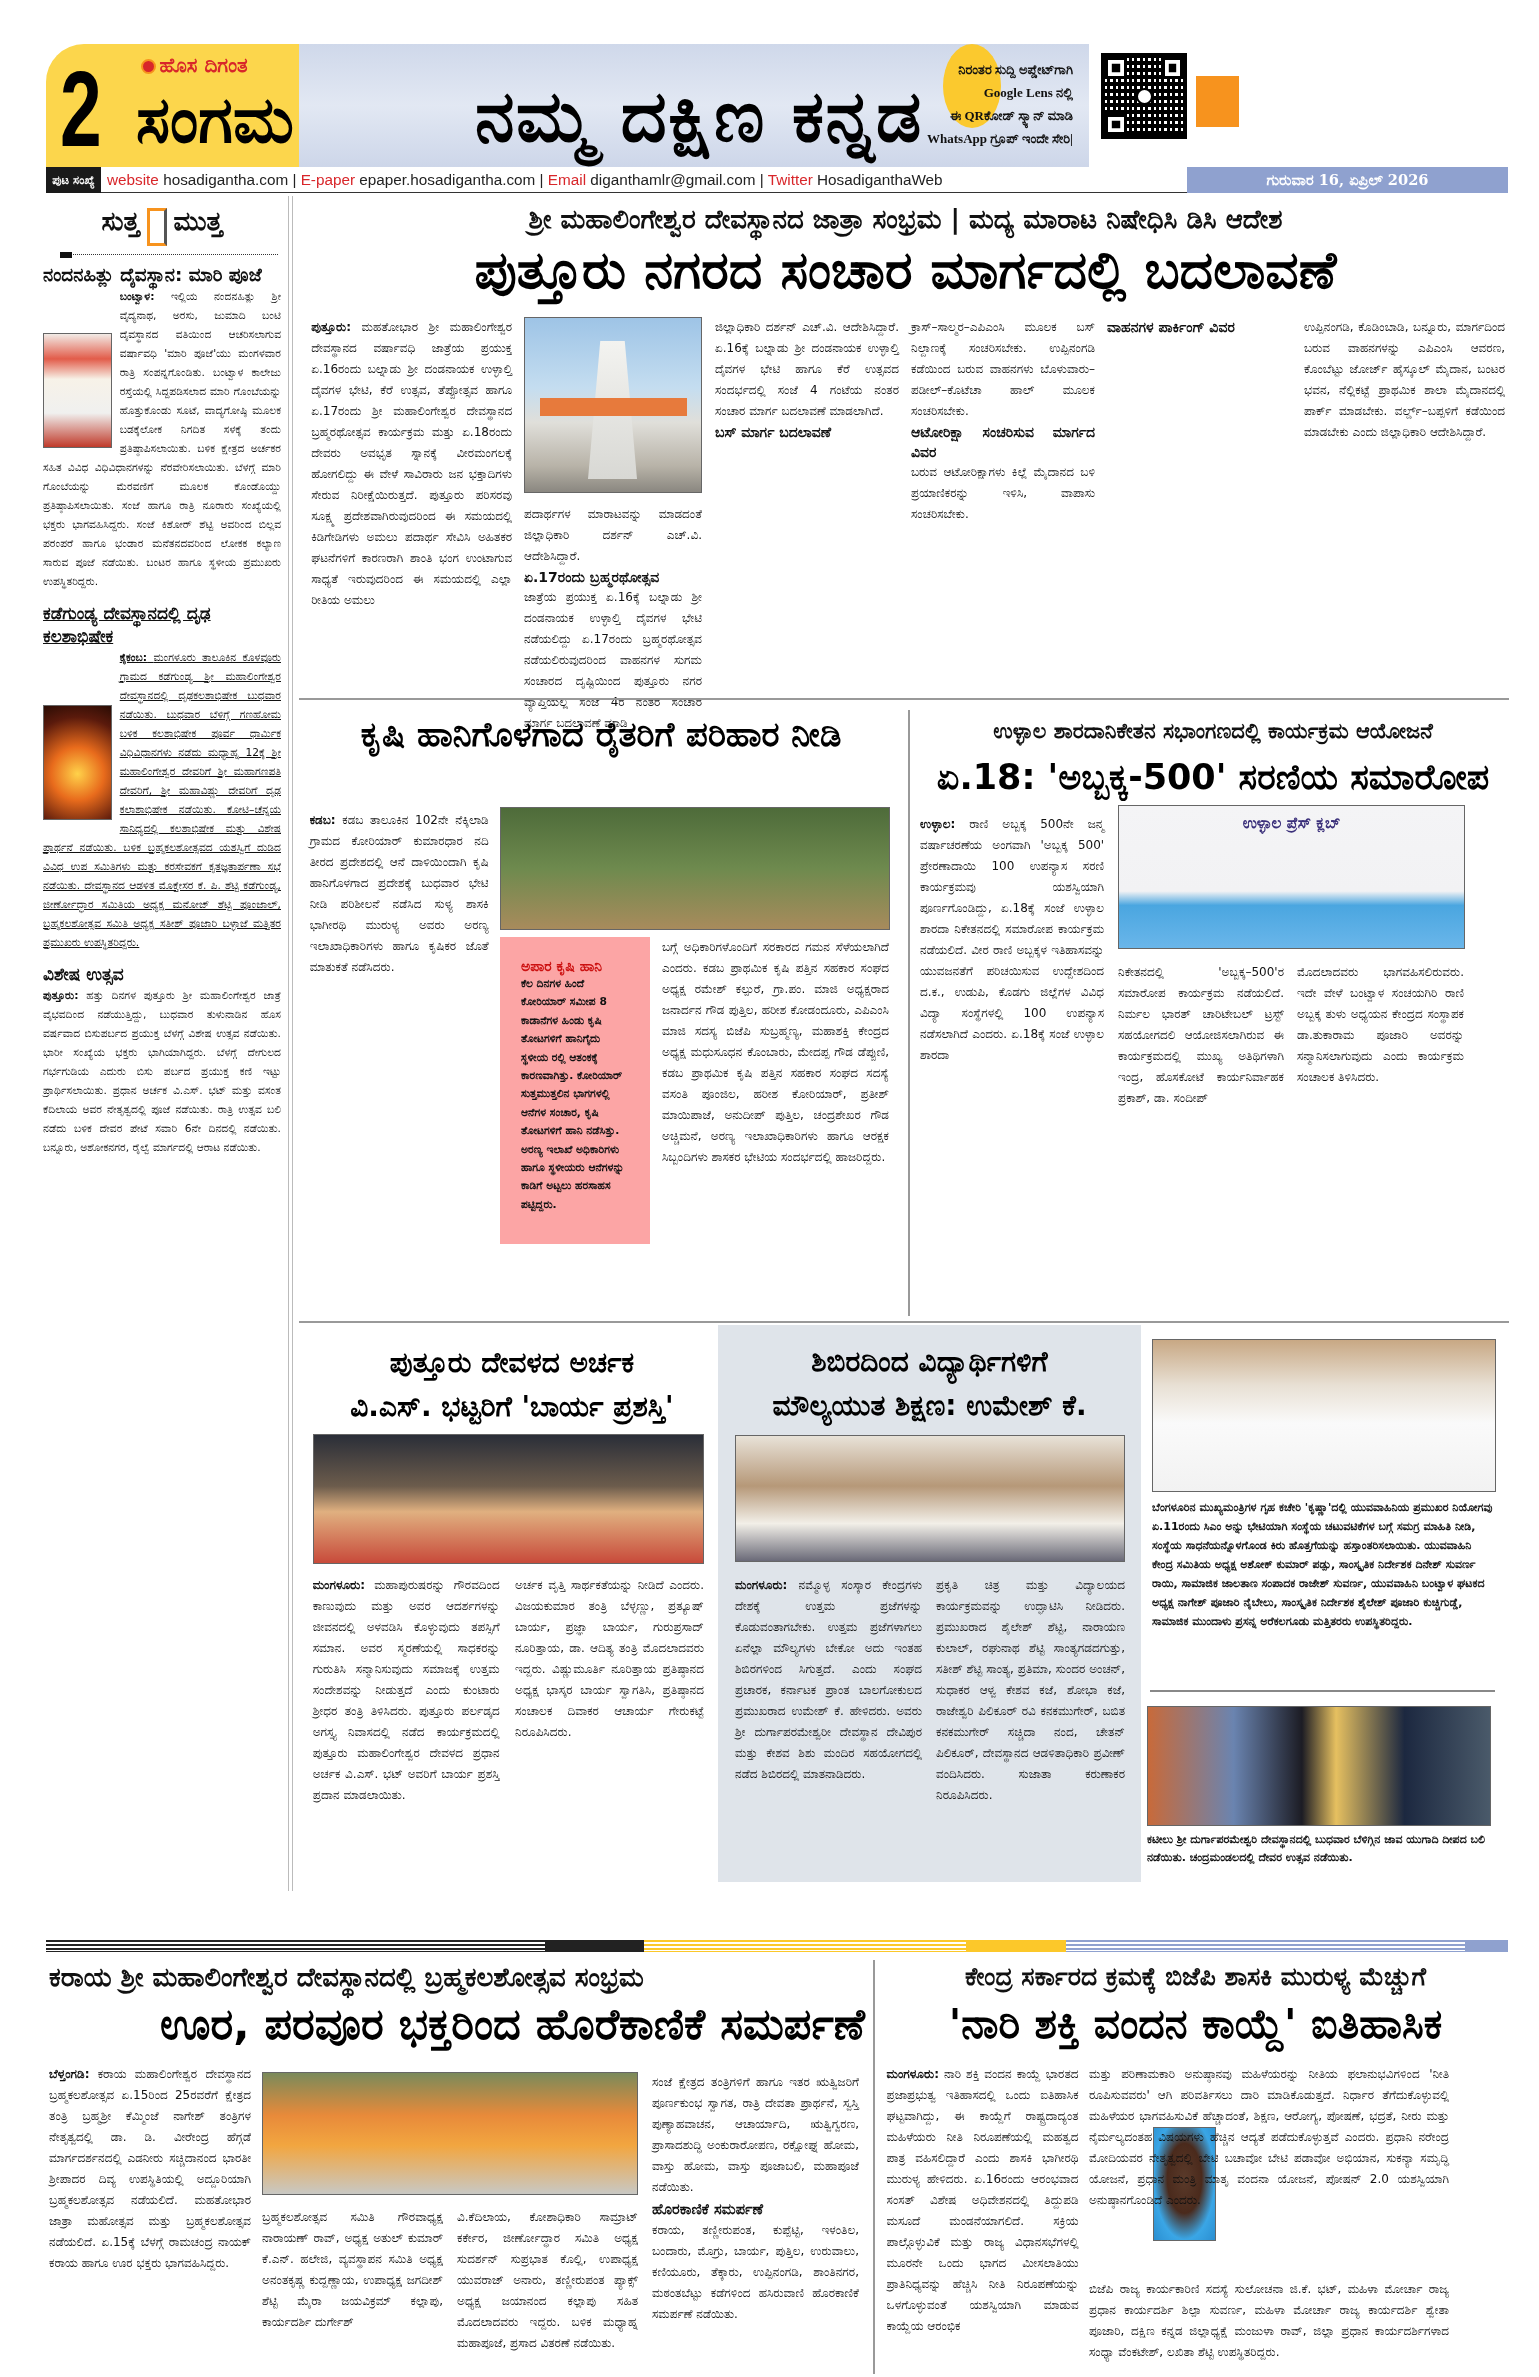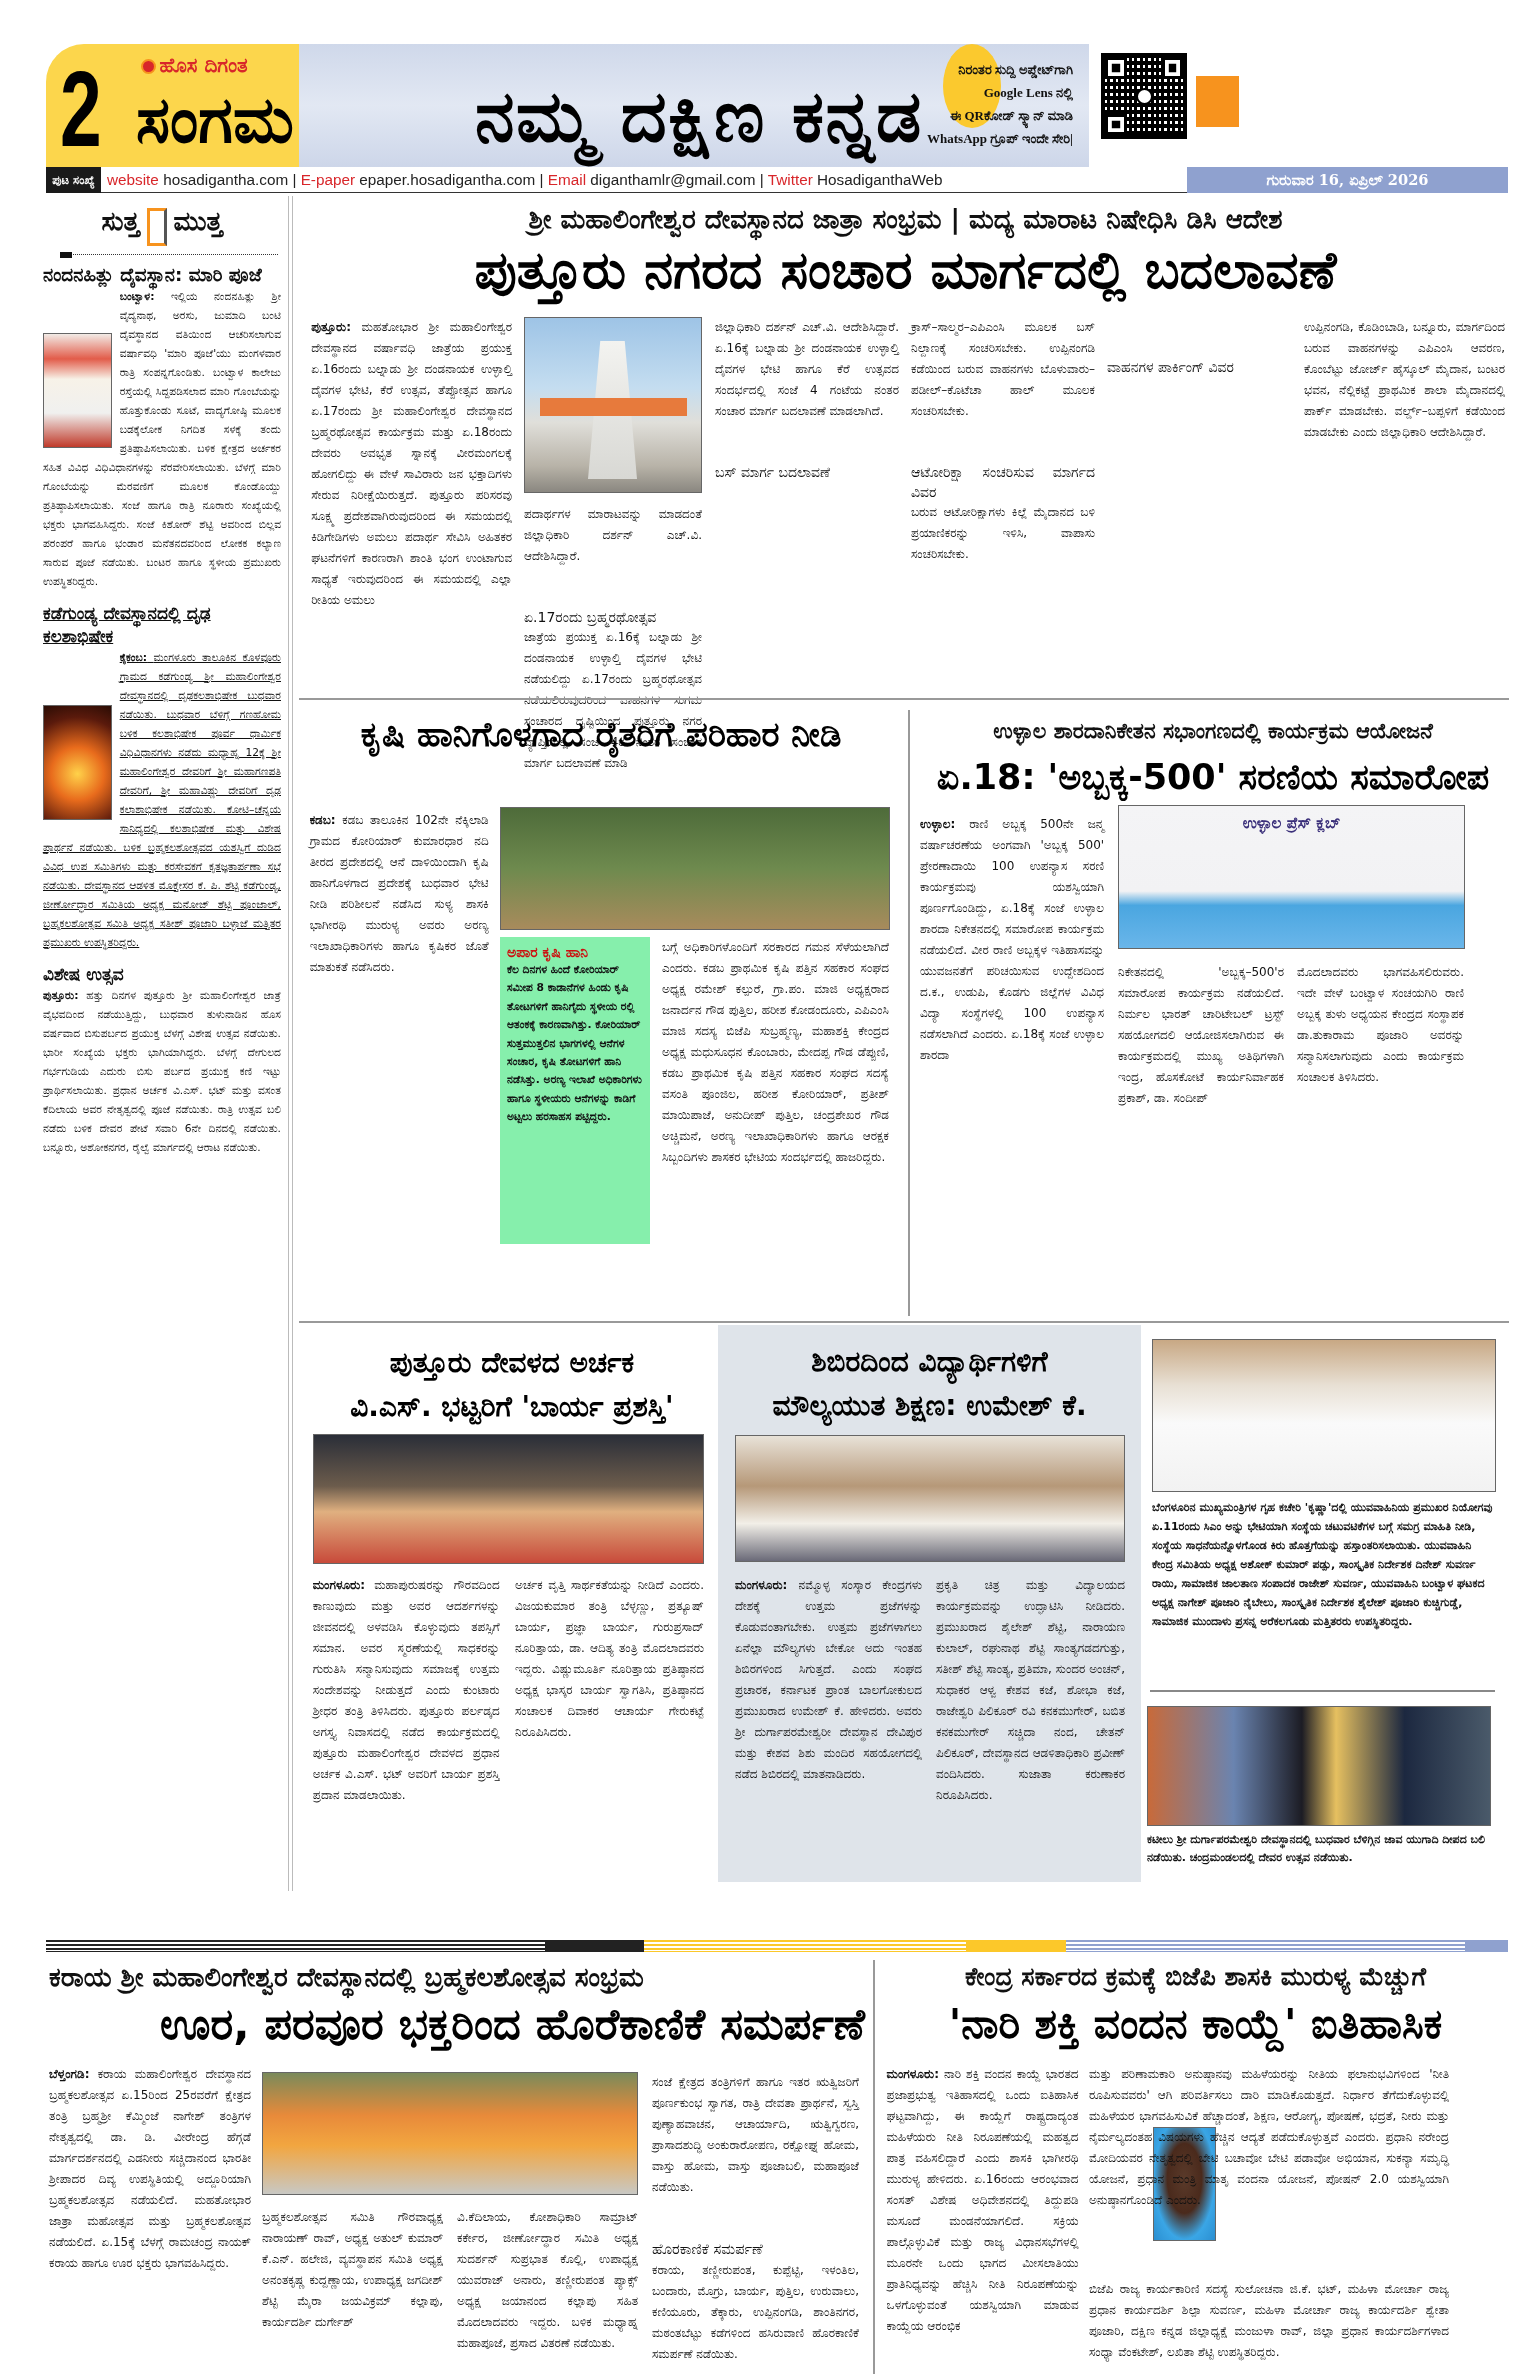--- a/index.html
+++ b/index.html
@@ -23,21 +23,21 @@
   .ib-date { left: 997px; top: 0; width: 465px; height: 26px; background: #8fa1cf; color: #fff; font-family: "DejaVu Serif", serif; font-size: 14.6px; font-weight: 700; line-height: 26px; text-align: center; }
   
   .col-rule { width: 4.6px; border-left: 1.5px solid #bbb; border-right: 1.5px solid #bbb; }
   .hline { height: 2.3px; background: #999; }
   .kicker { font-weight: 900; text-align: center; color: #111; }
   .headline { font-weight: 900; text-align: center; color: #000; line-height: 1.15; }
   .body-text { font-size: 12px; line-height: 21px; text-align: justify; color: #111; }
   .body-text b { font-weight: 900; }
   .photo { background: #888; border: 0.8px solid #666; overflow: hidden; }
   .caption { font-size: 12.3px; line-height: 20px; font-weight: 700; color: #111; }
-  .sub-head { font-size: 17px; font-weight: 400; line-height: 23px; margin-top: 40px; }
+  .sub-head { font-size: 17px; font-weight: 700; line-height: 23px; }
 </style>
 </head>
 <body>
 
 <div id="masthead" class="abs">
   <div class="abs mh-yellow"></div>
   <div class="abs mh-blue"></div>
   <div class="abs mh-sun"></div>
   <div class="abs page-no">2</div>
   <div class="abs brand-small">
@@ -145,21 +145,21 @@
 </div>
 <div class="abs hline" style="left:299px;top:698px;width:1210px;"></div>
 
 <div class="abs" style="left:302px;top:710px;width:598px;height:606px;">
   <div class="headline" style="font-size:34px;line-height:49px;">ಕೃಷಿ ಹಾನಿಗೊಳಗಾದ ರೈತರಿಗೆ ಪರಿಹಾರ ನೀಡಿ</div>
   <div class="body-text" style="position:absolute;left:7.7px;top:100px;width:179px;">
     <b>ಕಡಬ:</b>
     <span>ಕಡಬ ತಾಲೂಕಿನ 102ನೇ ನೆಕ್ಕಿಲಾಡಿ ಗ್ರಾಮದ ಕೋರಿಯಾರ್ ಕುಮಾರಧಾರ ನದಿ ತೀರದ ಪ್ರದೇಶದಲ್ಲಿ ಆನೆ ದಾಳಿಯಿಂದಾಗಿ ಕೃಷಿ ಹಾನಿಗೊಳಗಾದ ಪ್ರದೇಶಕ್ಕೆ ಬುಧವಾರ ಭೇಟಿ ನೀಡಿ ಪರಿಶೀಲನೆ ನಡೆಸಿದ ಸುಳ್ಯ ಶಾಸಕಿ ಭಾಗೀರಥಿ ಮುರುಳ್ಯ ಅವರು ಅರಣ್ಯ ಇಲಾಖಾಧಿಕಾರಿಗಳು ಹಾಗೂ ಕೃಷಿಕರ ಜೊತೆ ಮಾತುಕತೆ ನಡೆಸಿದರು.</span>
   </div>
   <div class="photo" style="position:absolute;left:198px;top:97px;width:390px;height:123px;background:linear-gradient(180deg,#4e6b3a 0%,#6e8a4e 50%,#a88b5c 100%);"></div>
-  <div style="position:absolute;left:198px;top:227px;width:150px;height:307px;background:#86efac;padding:7px;">
+  <div style="position:absolute;left:198px;top:227px;width:150px;height:307px;background:#fca5a5;padding:21px;">
     <div style="font-size:14px;font-weight:900;color:#c11;">ಅಪಾರ ಕೃಷಿ ಹಾನಿ</div>
     <div style="font-size:10.7px;line-height:18.4px;font-weight:700;">ಕೆಲ ದಿನಗಳ ಹಿಂದೆ ಕೋರಿಯಾರ್ ಸಮೀಪ 8 ಕಾಡಾನೆಗಳ ಹಿಂಡು ಕೃಷಿ ತೋಟಗಳಿಗೆ ಹಾನಿಗೈದು ಸ್ಥಳೀಯ ರಲ್ಲಿ ಆತಂಕಕ್ಕೆ ಕಾರಣವಾಗಿತ್ತು. ಕೋರಿಯಾರ್ ಸುತ್ತಮುತ್ತಲಿನ ಭಾಗಗಳಲ್ಲಿ ಆನೆಗಳ ಸಂಚಾರ, ಕೃಷಿ ತೋಟಗಳಿಗೆ ಹಾನಿ ನಡೆಸಿತ್ತು. ಅರಣ್ಯ ಇಲಾಖೆ ಅಧಿಕಾರಿಗಳು ಹಾಗೂ ಸ್ಥಳೀಯರು ಆನೆಗಳನ್ನು ಕಾಡಿಗೆ ಅಟ್ಟಲು ಹರಸಾಹಸ ಪಟ್ಟಿದ್ದರು.</div>
   </div>
   <div class="body-text" style="position:absolute;left:360px;top:227px;width:227px;">
     <span>ಬಗ್ಗೆ ಅಧಿಕಾರಿಗಳೊಂದಿಗೆ ಸರಕಾರದ ಗಮನ ಸೆಳೆಯಲಾಗಿದೆ ಎಂದರು. ಕಡಬ ಪ್ರಾಥಮಿಕ ಕೃಷಿ ಪತ್ತಿನ ಸಹಕಾರ ಸಂಘದ ಅಧ್ಯಕ್ಷ ರಮೇಶ್ ಕಲ್ಪುರೆ, ಗ್ರಾ.ಪಂ. ಮಾಜಿ ಅಧ್ಯಕ್ಷರಾದ ಜನಾರ್ದನ ಗೌಡ ಪುತ್ತಿಲ, ಹರೀಶ ಕೋಡಂದೂರು, ಎಪಿಎಂಸಿ ಮಾಜಿ ಸದಸ್ಯ ಬಿಜೆಪಿ ಸುಬ್ರಹ್ಮಣ್ಯ, ಮಹಾಶಕ್ತಿ ಕೇಂದ್ರದ ಅಧ್ಯಕ್ಷ ಮಧುಸೂಧನ ಕೊಂಬಾರು, ಮೇದಪ್ಪ ಗೌಡ ಡೆಪ್ಪುಣಿ, ಕಡಬ ಪ್ರಾಥಮಿಕ ಕೃಷಿ ಪತ್ತಿನ ಸಹಕಾರ ಸಂಘದ ಸದಸ್ಯೆ ವಸಂತಿ ಪೂಂಜಿಲ, ಹರೀಶ ಕೋರಿಯಾರ್, ಪ್ರತೀಶ್ ಮಾಯಿಪಾಜೆ, ಅನುದೀಪ್ ಪುತ್ತಿಲ, ಚಂದ್ರಶೇಖರ ಗೌಡ ಅಚ್ಚಿಮನೆ, ಅರಣ್ಯ ಇಲಾಖಾಧಿಕಾರಿಗಳು ಹಾಗೂ ಆರಕ್ಷಕ ಸಿಬ್ಬಂದಿಗಳು ಶಾಸಕರ ಭೇಟಿಯ ಸಂದರ್ಭದಲ್ಲಿ ಹಾಜರಿದ್ದರು.</span>
   </div>
 </div>
 <div class="abs" style="left:908px;top:710px;width:1.5px;height:606px;background:#999;"></div>
 
 <div class="abs" style="left:917px;top:710px;width:592px;height:606px;">

